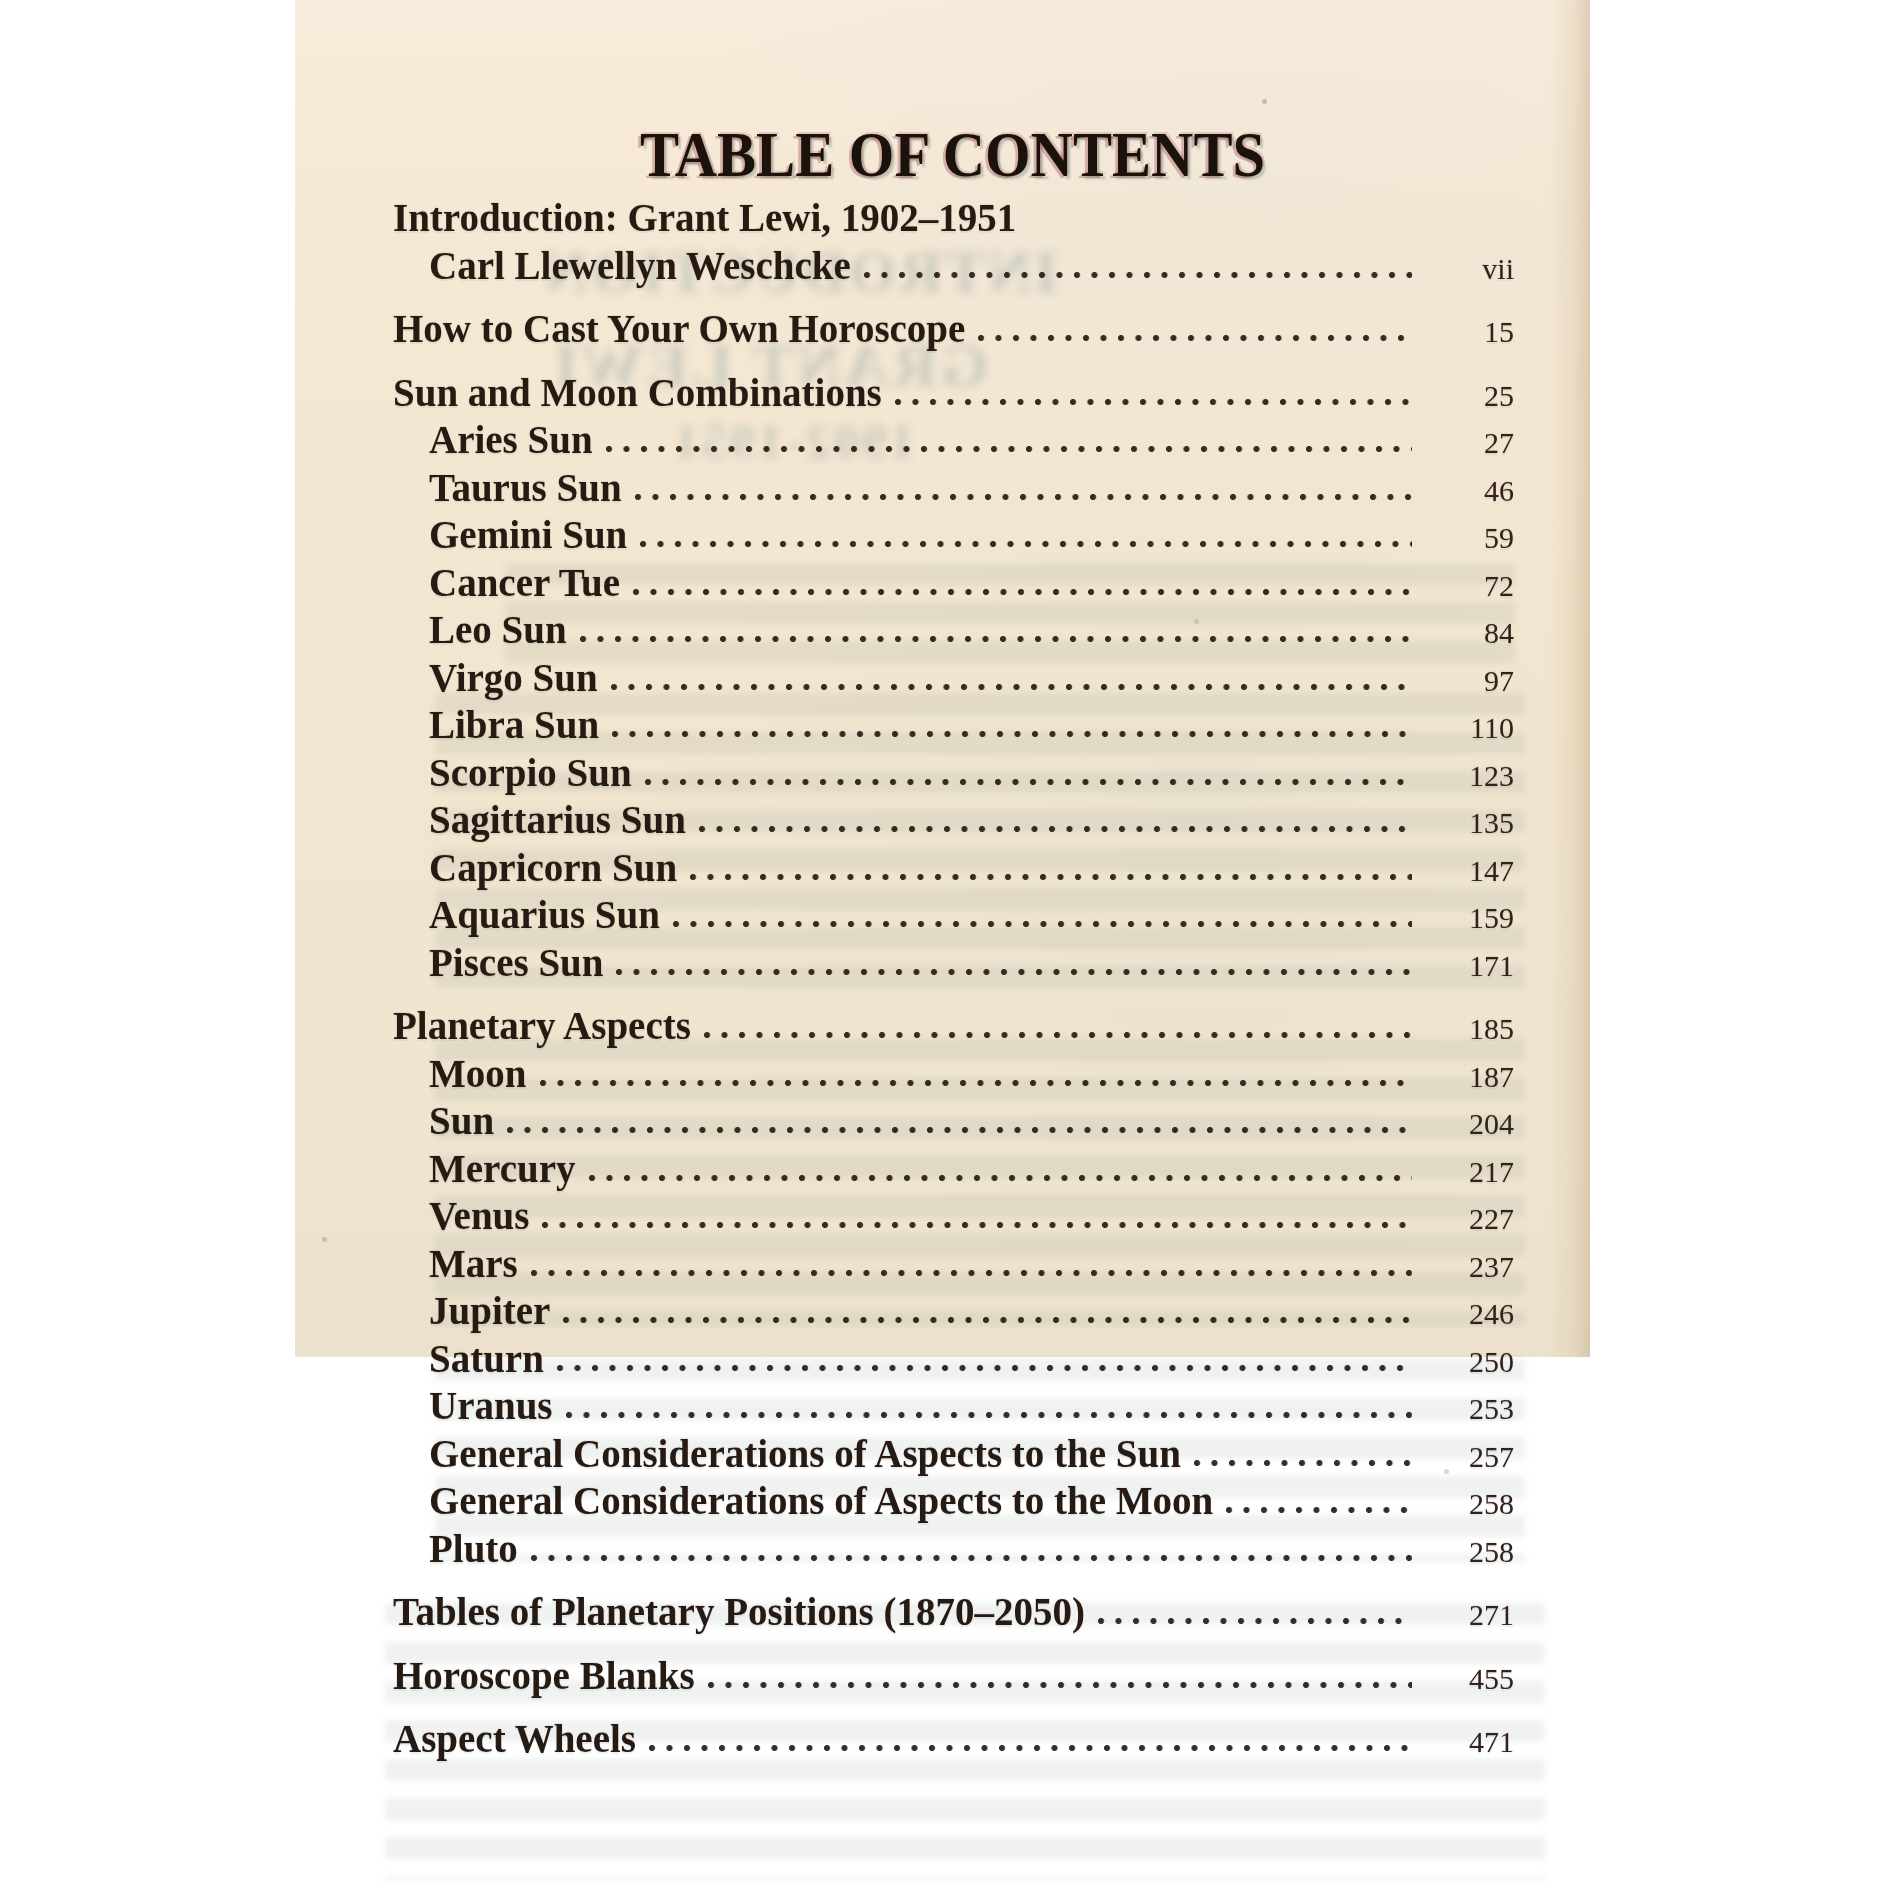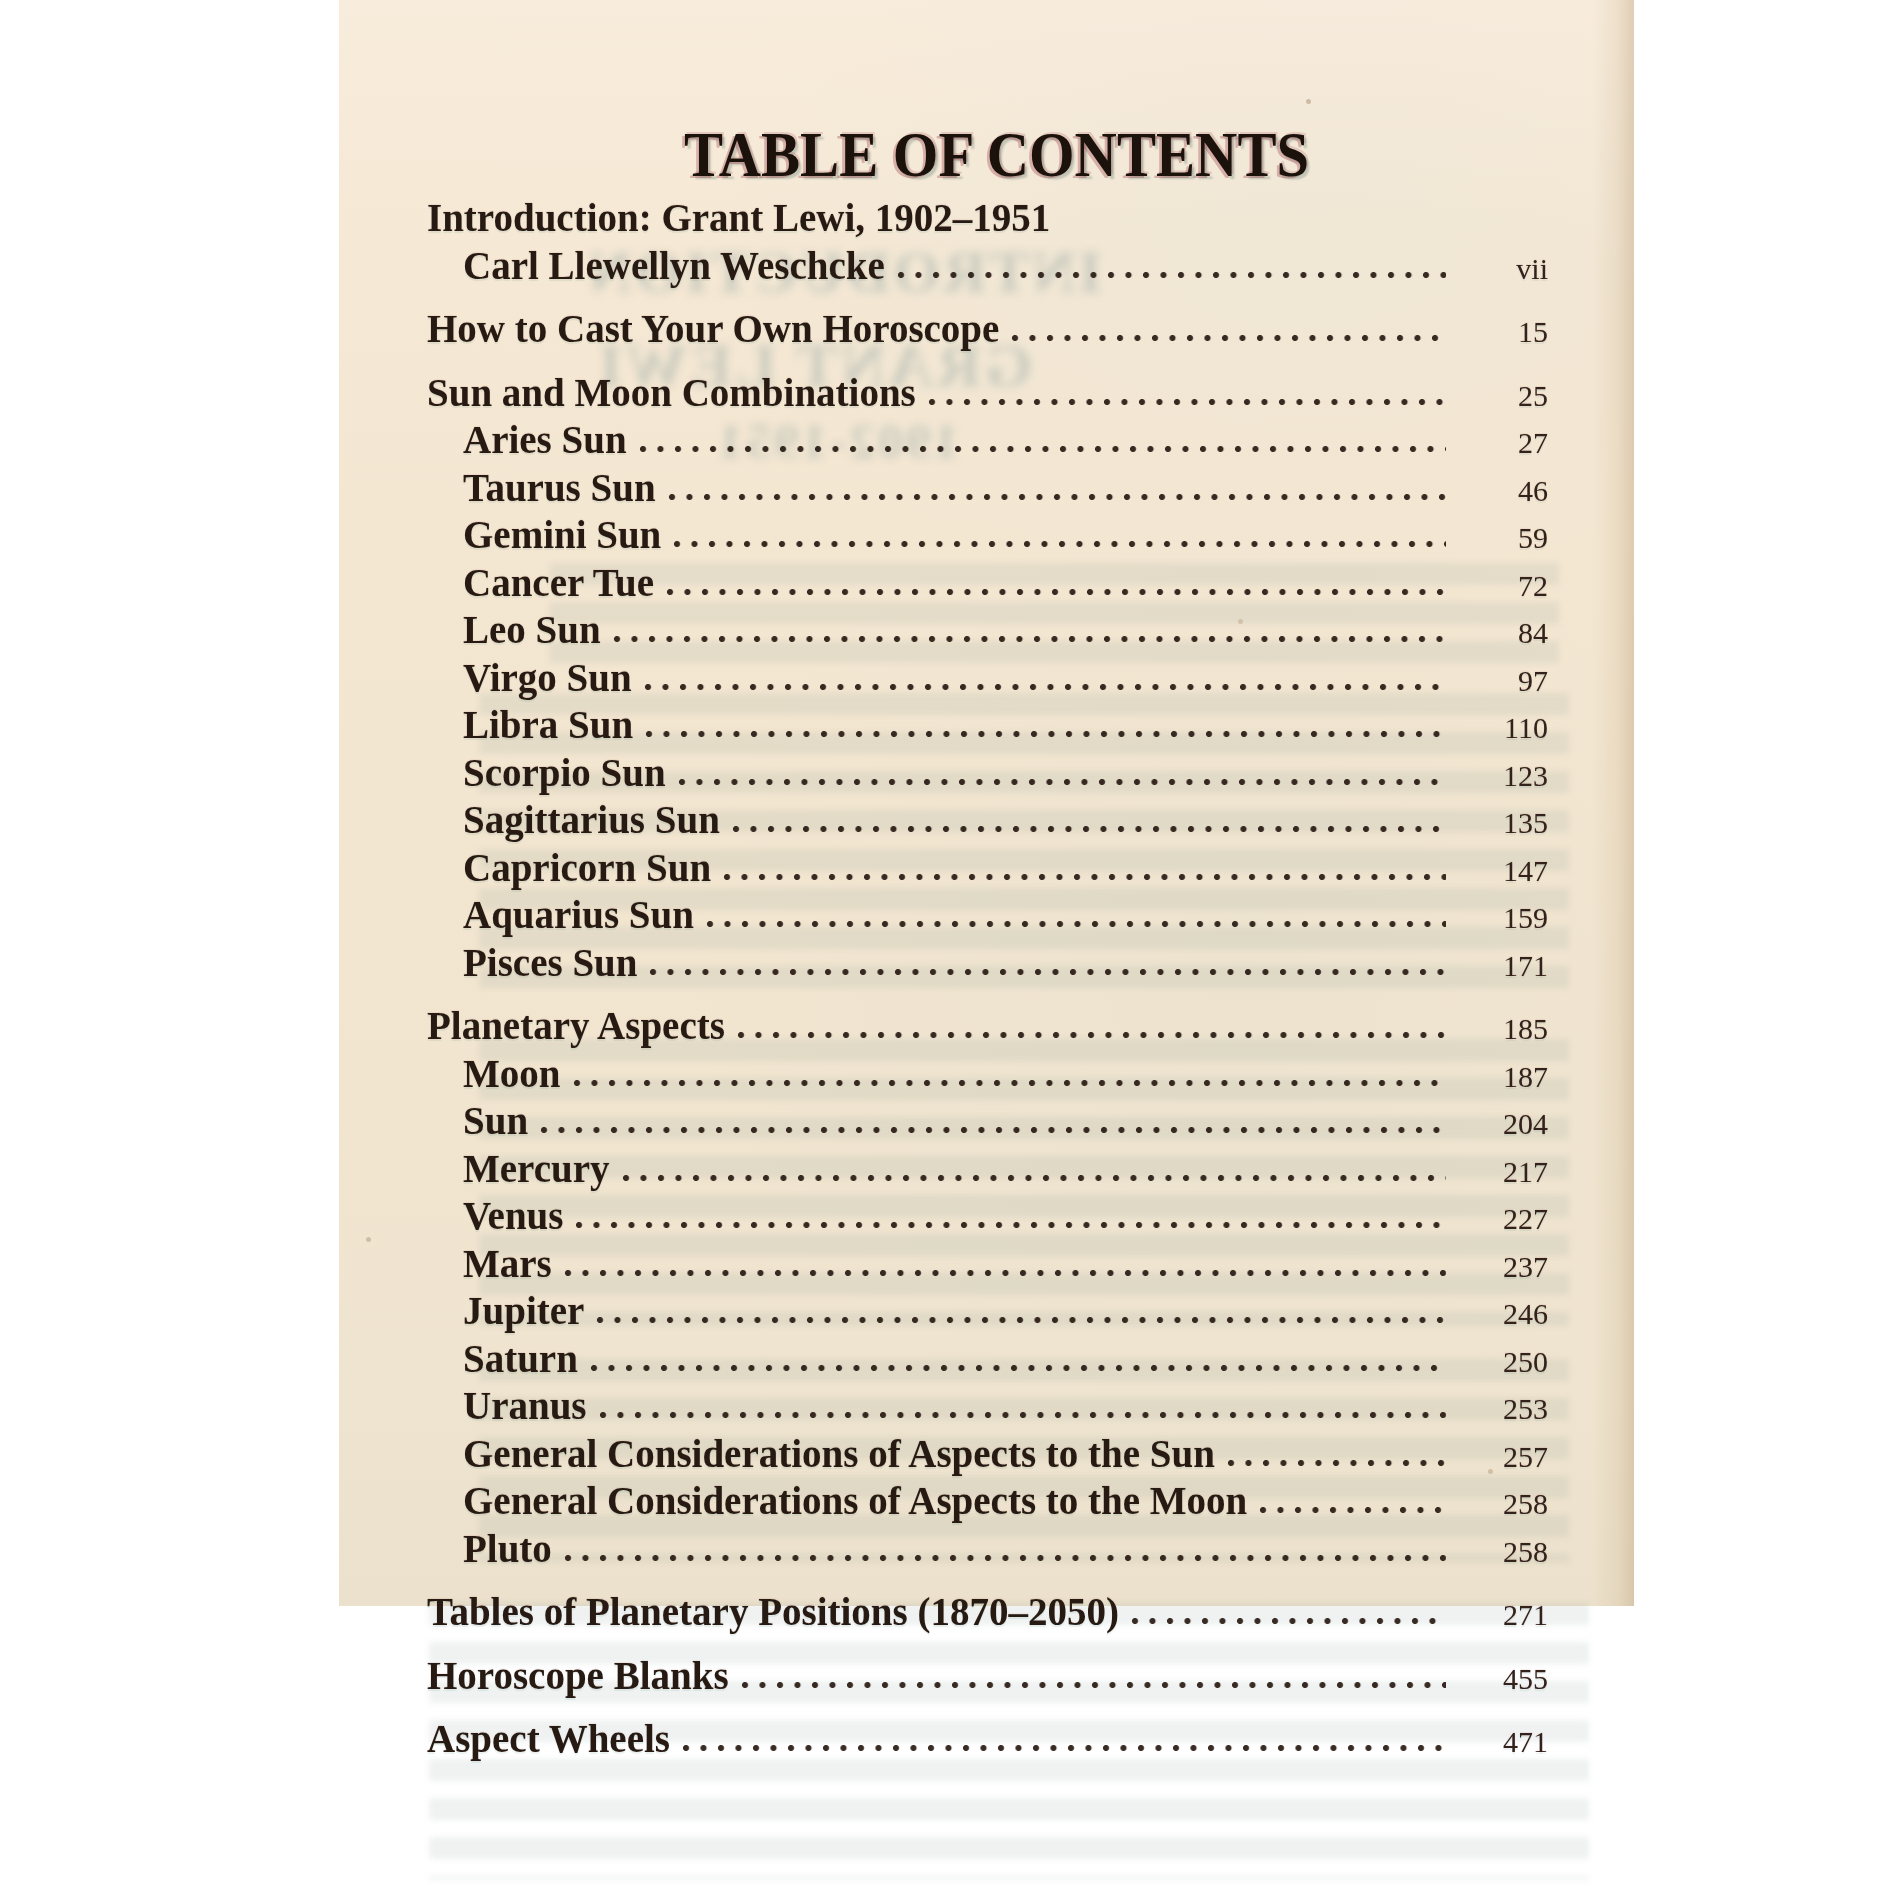--- a/index.html
+++ b/index.html
@@ -5,26 +5,25 @@
   html, body {
     margin: 0; padding: 0;
     width: 1890px; height: 1890px;
     background: #ffffff;
     overflow: hidden;
     font-family: "Liberation Serif", serif;
   }
   #paper {
     position: absolute;
     left: 295px; top: 0;
-    width: 1295px; height: 1606px;
+    width: 1295px; height: 1357px;
     background:
       radial-gradient(ellipse 900px 500px at 75% 16%, rgba(205,220,220,0.12), rgba(205,220,220,0) 70%),
       radial-gradient(ellipse 800px 700px at 70% 60%, rgba(190,205,200,0.10), rgba(190,205,200,0) 70%),
       linear-gradient(180deg, #f8ecdc 0%, #f5e8d4 16%, #f3e6d0 50%, #efe4cf 86%, #ece1cc 100%);
-    margin-left: 44px;
   }
   
   #paper::after {
     content: "";
     position: absolute; top: 0; right: 0;
     width: 42px; height: 100%;
     background: linear-gradient(to right, rgba(198,168,128,0) 0%, rgba(198,168,128,0.18) 60%, rgba(178,148,108,0.34) 100%);
   }
   
   #ghost-layer { position: absolute; inset: 0; pointer-events: none; }
@@ -71,21 +70,21 @@
     font-weight: bold;
     line-height: 1;
     letter-spacing: 0px;
     color: #1c120c;
     transform: scaleX(0.93);
     transform-origin: 50% 50%;
     text-shadow: -3px 2px 0 rgba(140,30,45,0.28), 2px -2px 0 rgba(140,30,45,0.16), 3px 3px 2px rgba(20,70,60,0.22);
   }
   #toc {
     position: absolute;
-    left: 88px; top: 195px; width: 1121px;
+    left: 98px; top: 195px; width: 1121px;
     color: #261a12;
   }
   .toc-row {
     display: flex;
     align-items: baseline;
     height: 47.5px;
     font-size: 39px;
     text-shadow: 0 2px 1px rgba(40,110,100,0.10), 0 -1px 1px rgba(160,60,60,0.10);
   }
   .toc-row.gap { margin-top: 16px; }

